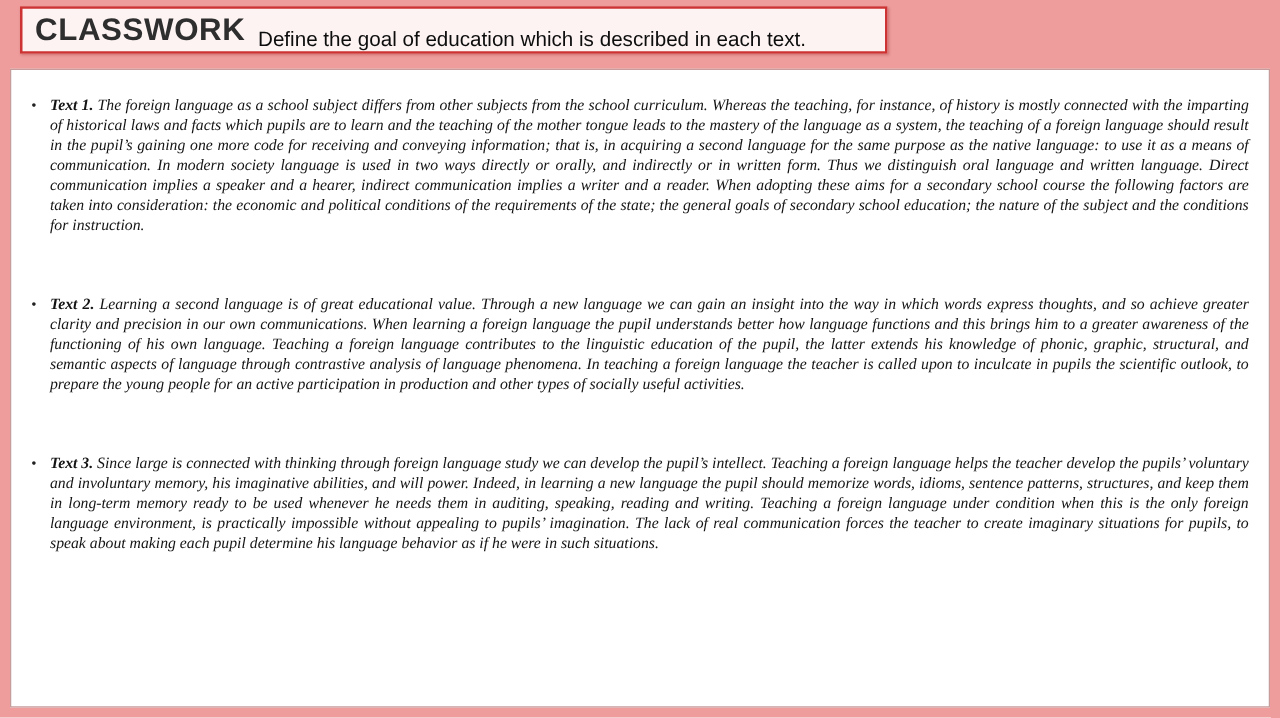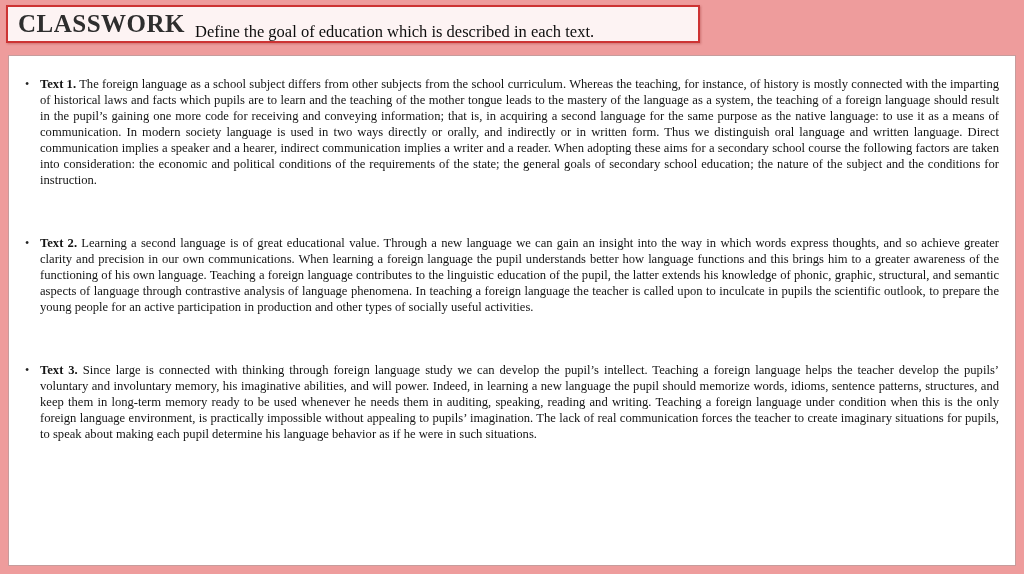--- a/index.html
+++ b/index.html
@@ -7,30 +7,30 @@
     width: 1024px;
     height: 574px;
     background: #ee9c9c;
     position: relative;
     overflow: hidden;
     font-family: "Liberation Serif", serif;
   }
   .slide { position: absolute; inset: 0; }
   .header {
     position: absolute;
-    left: 6px; top: 5px;
+    left: 16px; top: 5px;
     width: 694px; height: 38px;
     background: #fdf3f3;
     border: 2px solid #cd3333;
     box-sizing: border-box;
     display: flex;
     align-items: center;
     gap: 10px;
     padding: 0 10px;
-    font-family: Liberation Serif, serif;
+    font-family: Liberation Sans, sans-serif;
     box-shadow: 1px 1px 2px rgba(150, 40, 40, 0.35);
   }
   .title {
     font-size: 25px;
     font-weight: bold;
     color: #2e2e2e;
     letter-spacing: 0.5px;
     white-space: nowrap;
   }
   .subtitle {
@@ -55,20 +55,21 @@
     line-height: 16px;
     color: #222222;
   }
   .para {
     margin: 0;
     flex: 1;
     text-align: justify;
     font-size: 12.6px;
     line-height: 16px;
     color: #141414;
+    font-style: italic;
   }
   .para b { font-weight: bold; }
 </style>
 </head>
 <body>
 
 <div class="slide">
 
   <div class="header">
     <span class="title">CLASSWORK</span>

